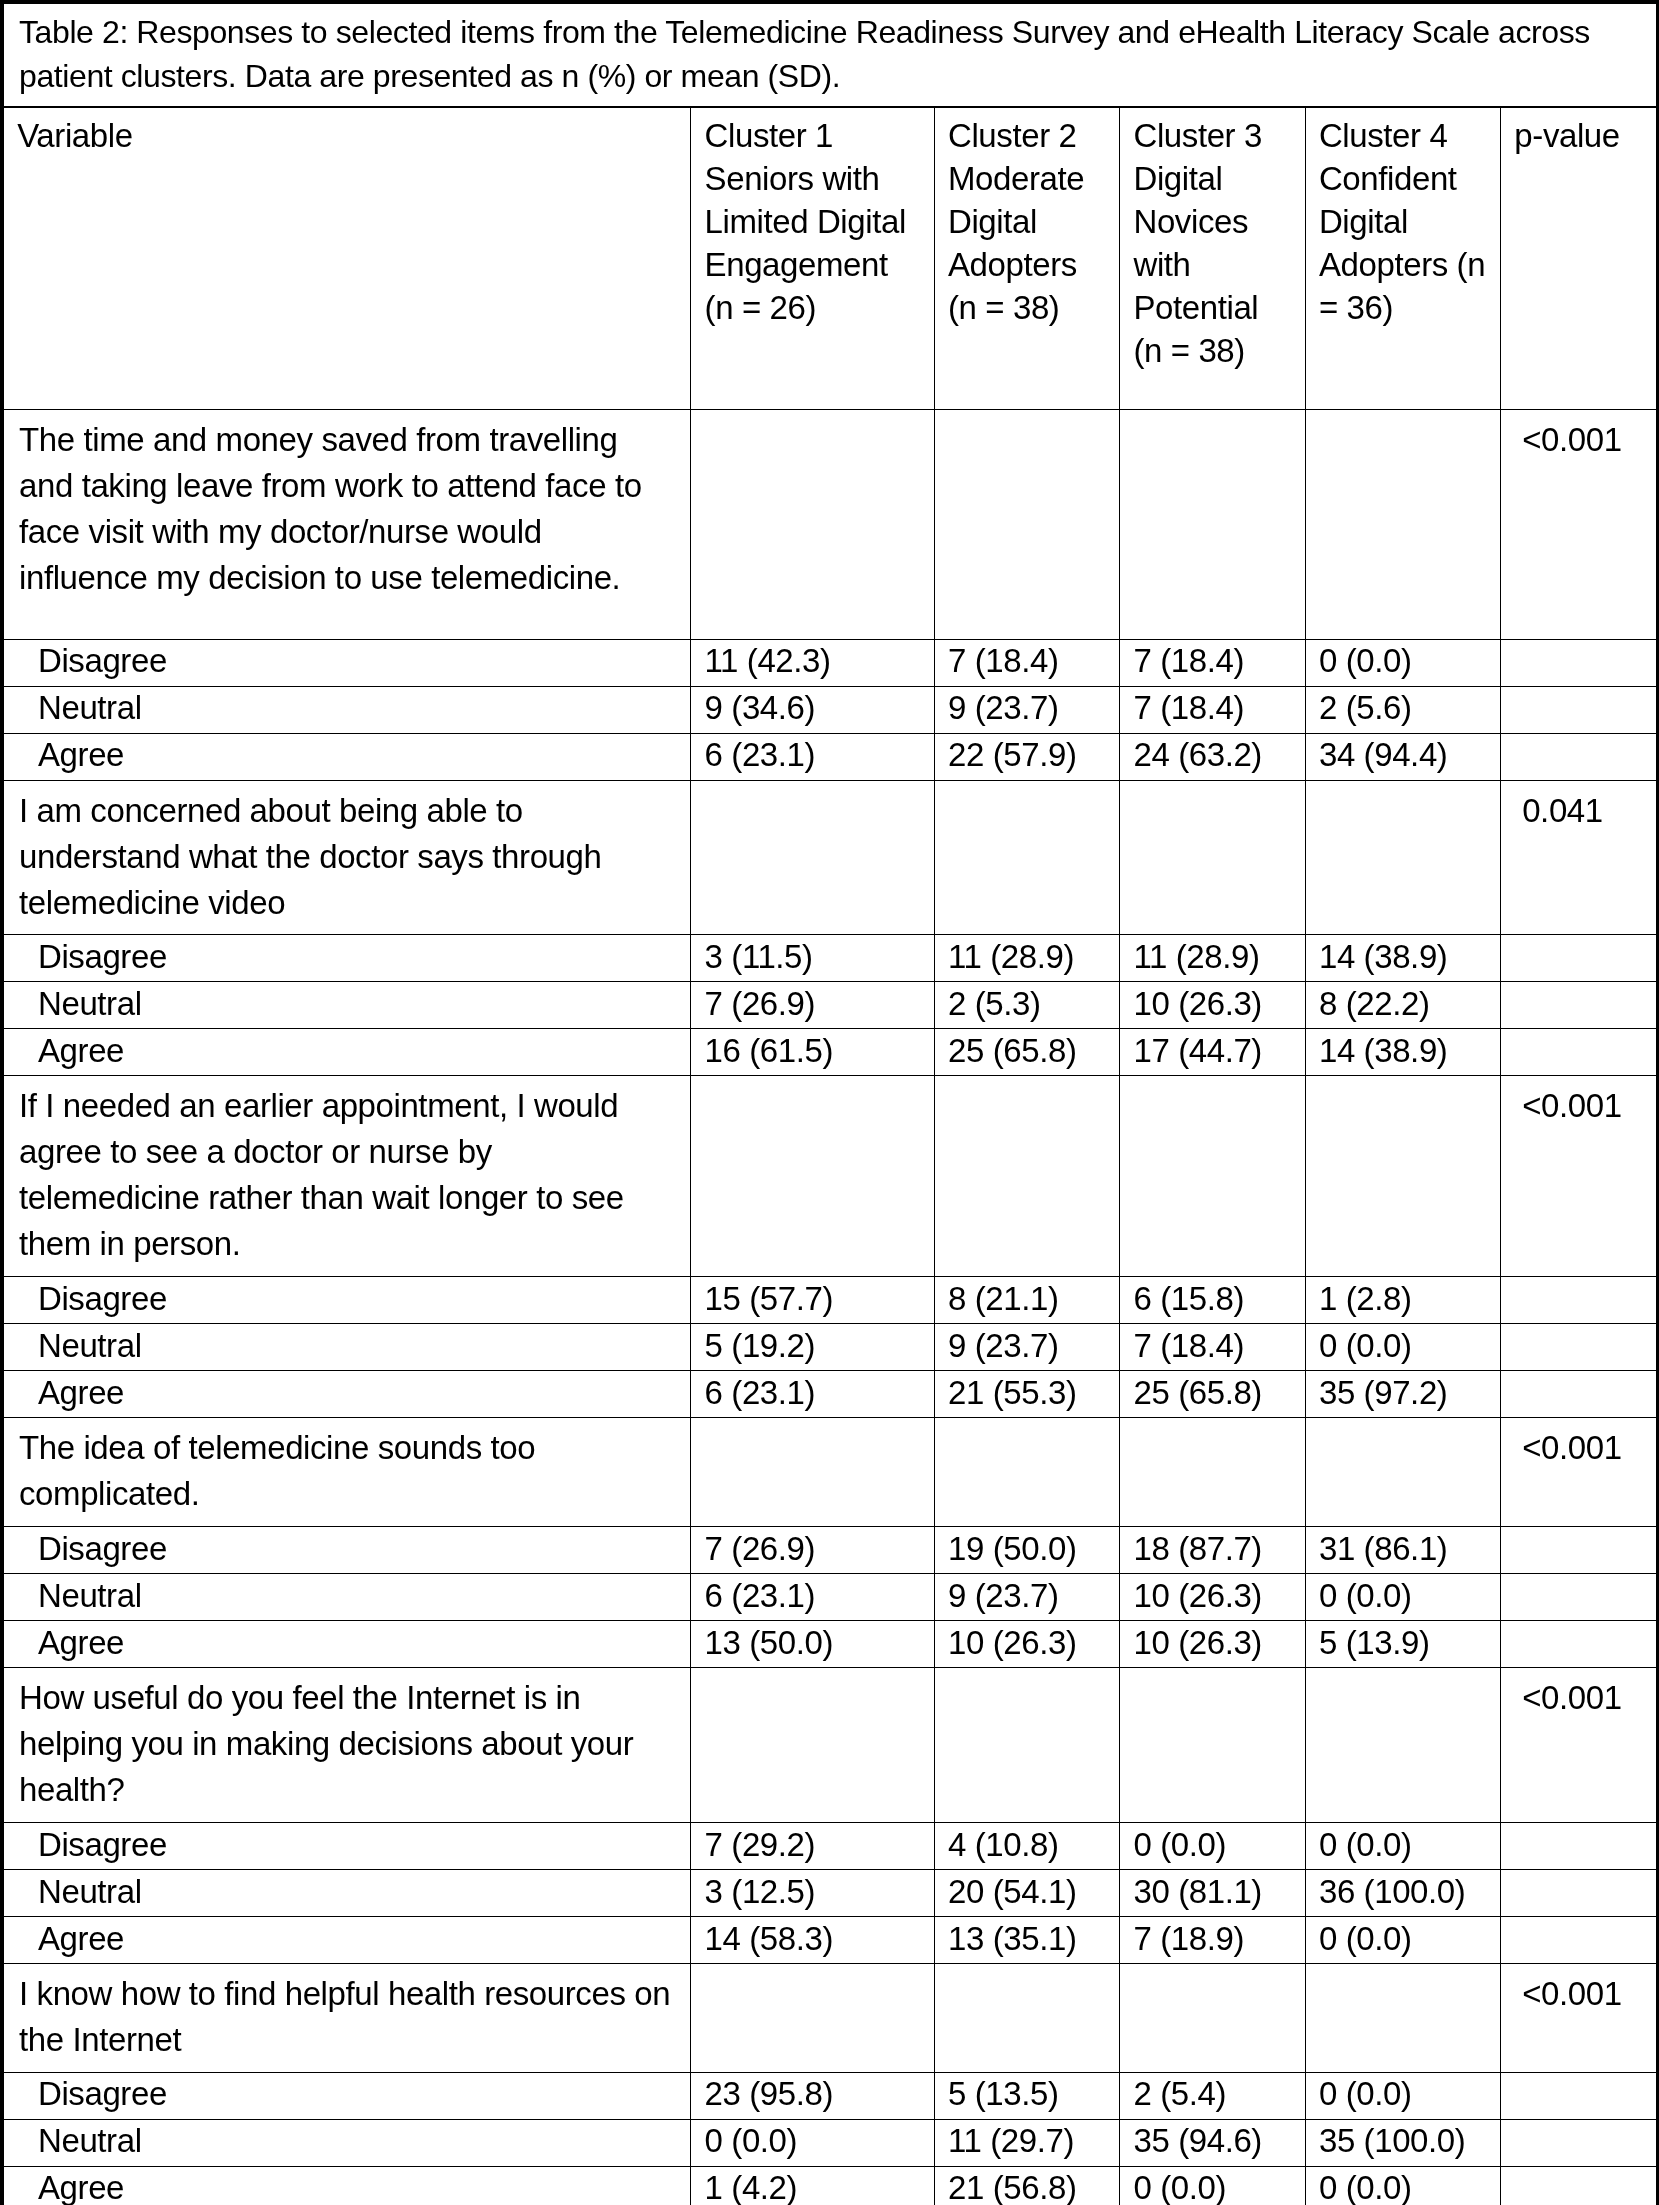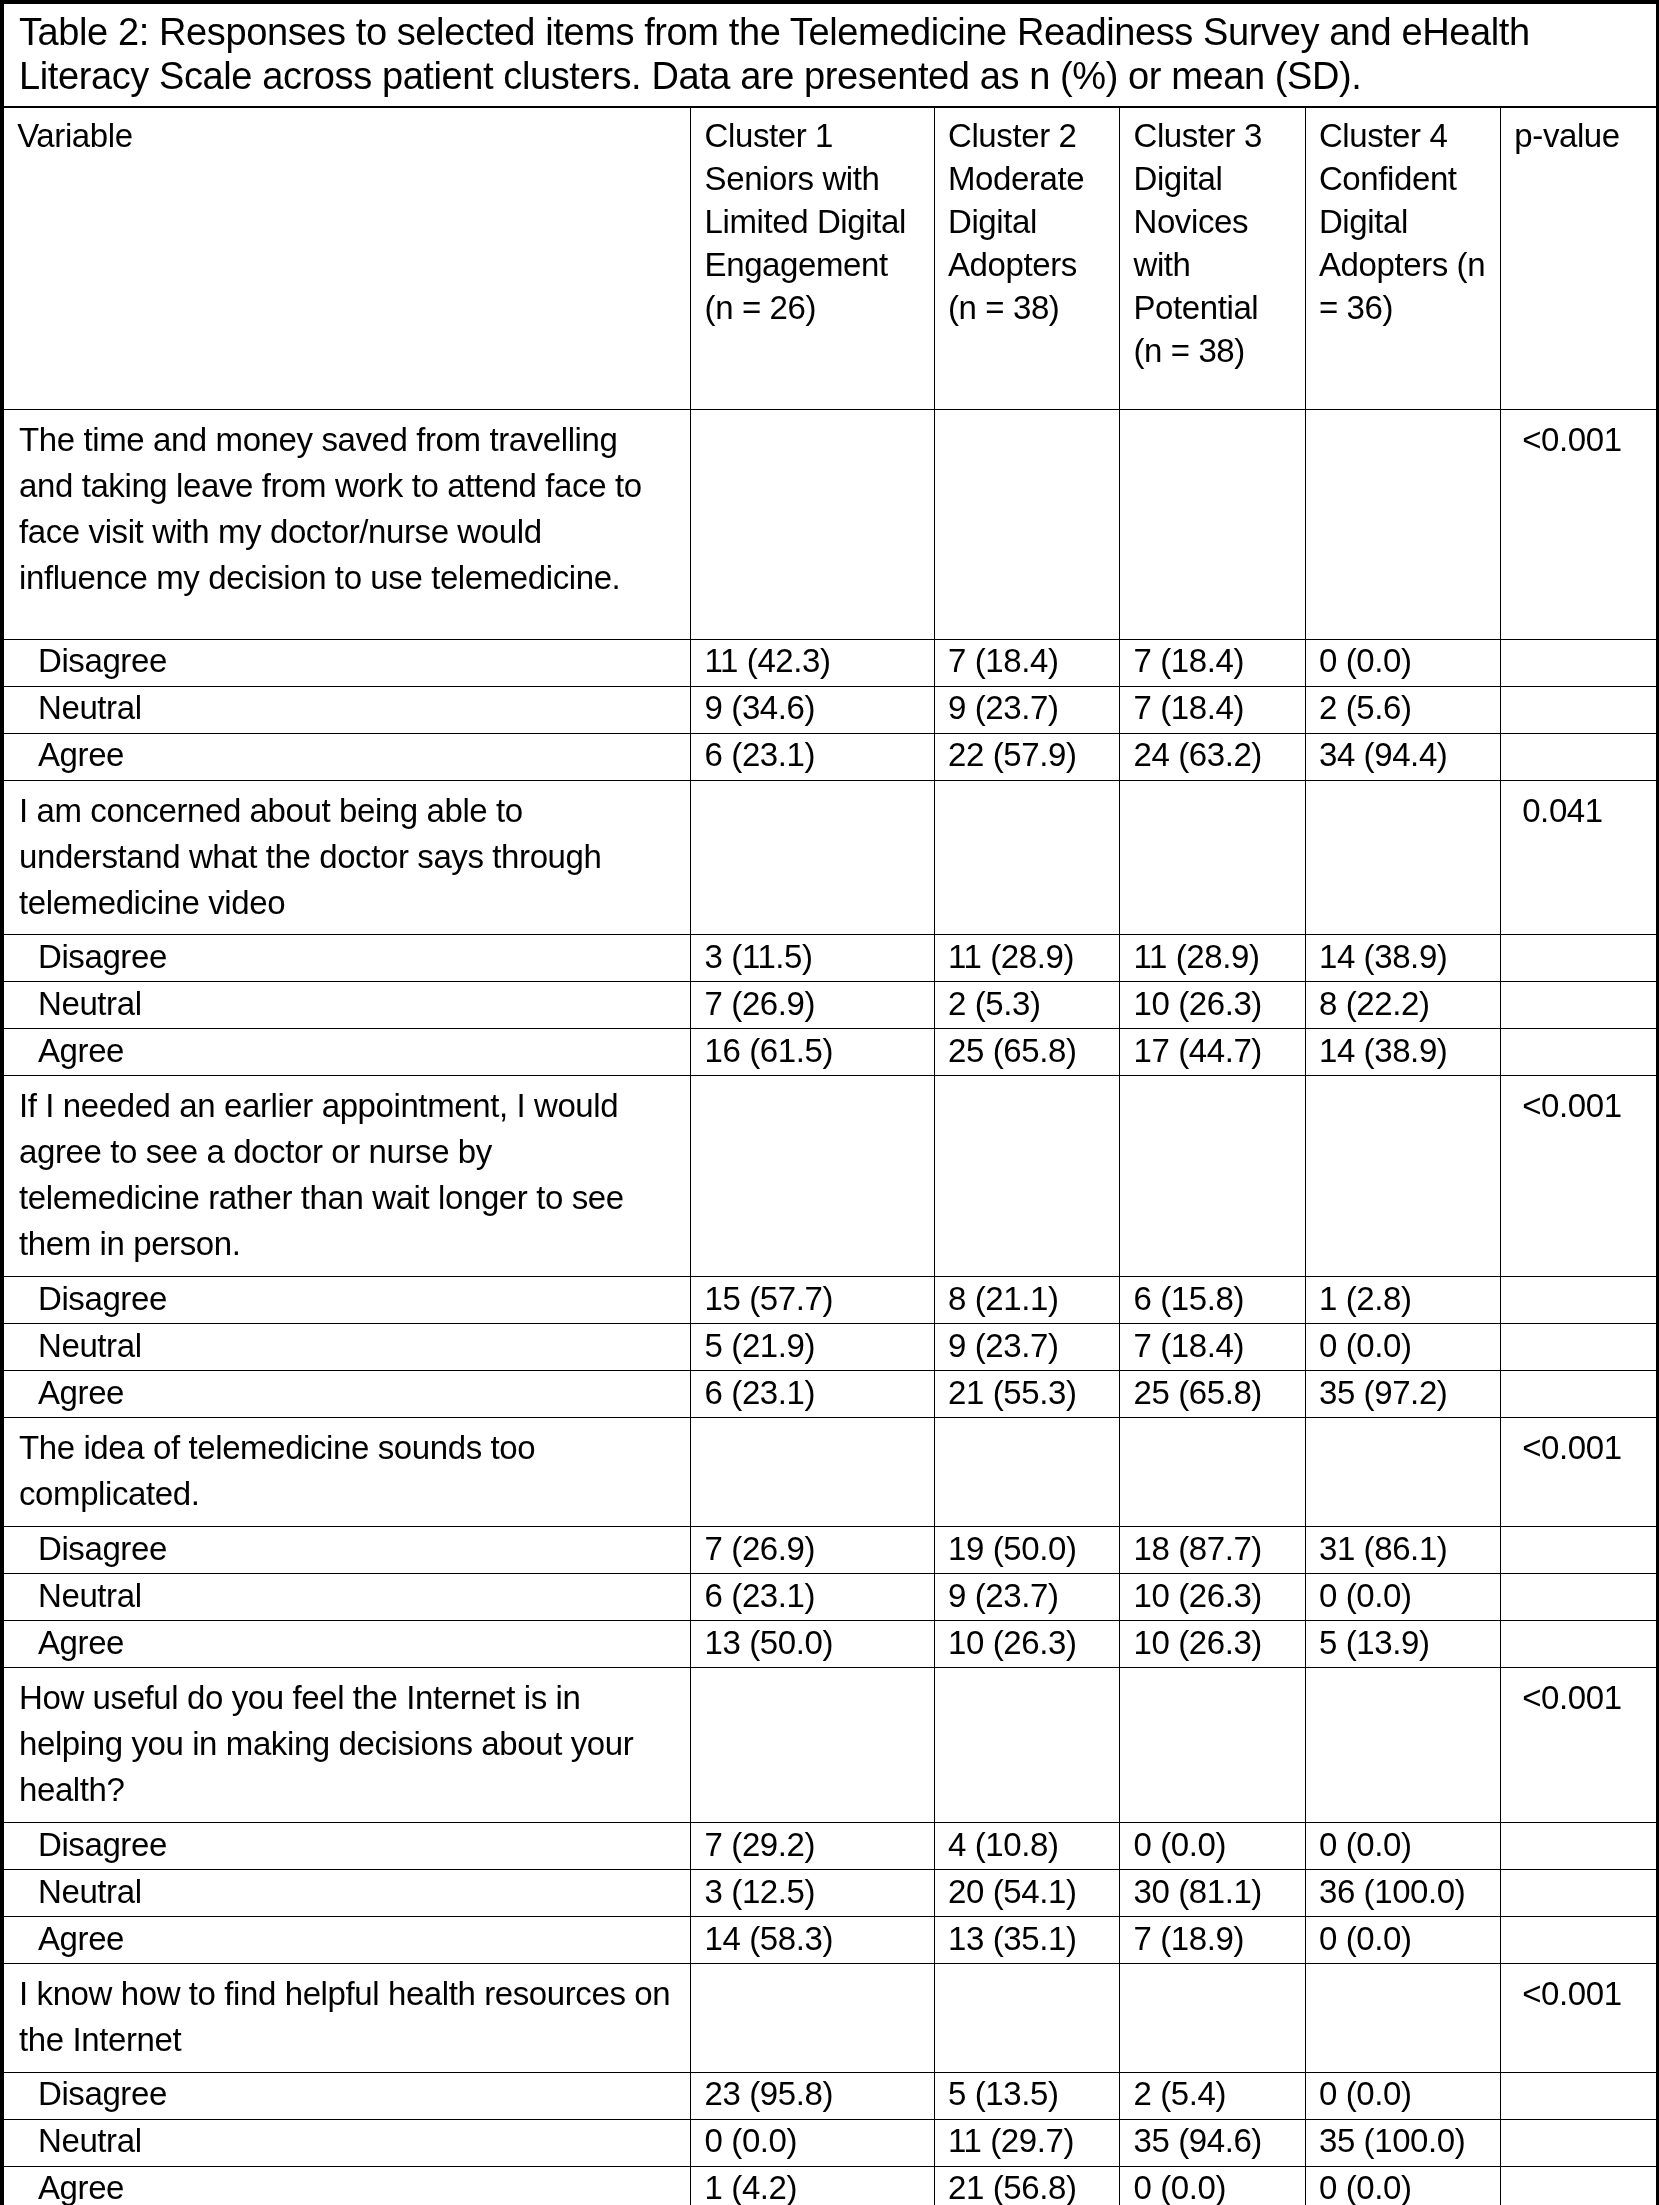--- a/index.html
+++ b/index.html
@@ -35,21 +35,21 @@
     border-right-width: 1.3px;
     vertical-align: top;
     text-align: left;
     font-weight: normal;
     box-sizing: border-box;
     overflow: hidden;
   }
 
   
   td.title-cell {
-    font-size: 38px;
+    font-size: 32px;
     line-height: 44px;
     padding: 6.2px 13.2px 8px 15px;
     border-bottom-width: 2.6px;
   }
 
   
   tr.header-row td {
     font-size: 33px;
     line-height: 43px;
     padding: 6.2px 10.6px 8.8px 13.2px;
@@ -198,21 +198,21 @@
         <tr class="data-row">
           <td class="label-cell">Disagree</td>
           <td class="value-cell">15 (57.7)</td>
           <td class="value-cell">8 (21.1)</td>
           <td class="value-cell">6 (15.8)</td>
           <td class="value-cell">1 (2.8)</td>
           <td></td>
         </tr>
         <tr class="data-row">
           <td class="label-cell">Neutral</td>
-          <td class="value-cell">5 (21.9)</td>
+          <td class="value-cell">5 (19.2)</td>
           <td class="value-cell">9 (23.7)</td>
           <td class="value-cell">7 (18.4)</td>
           <td class="value-cell">0 (0.0)</td>
           <td></td>
         </tr>
         <tr class="data-row">
           <td class="label-cell">Agree</td>
           <td class="value-cell">6 (23.1)</td>
           <td class="value-cell">21 (55.3)</td>
           <td class="value-cell">25 (65.8)</td>

